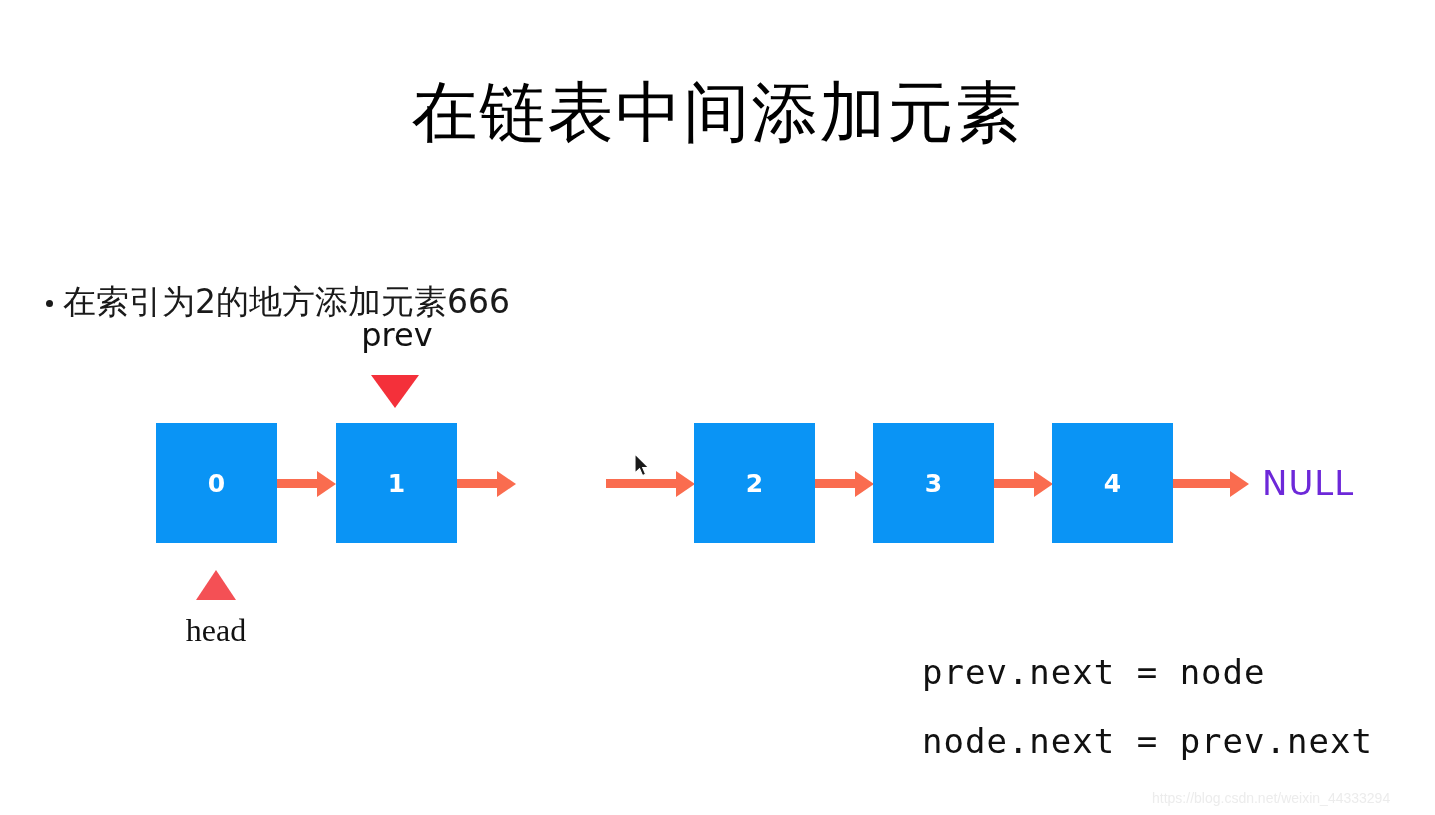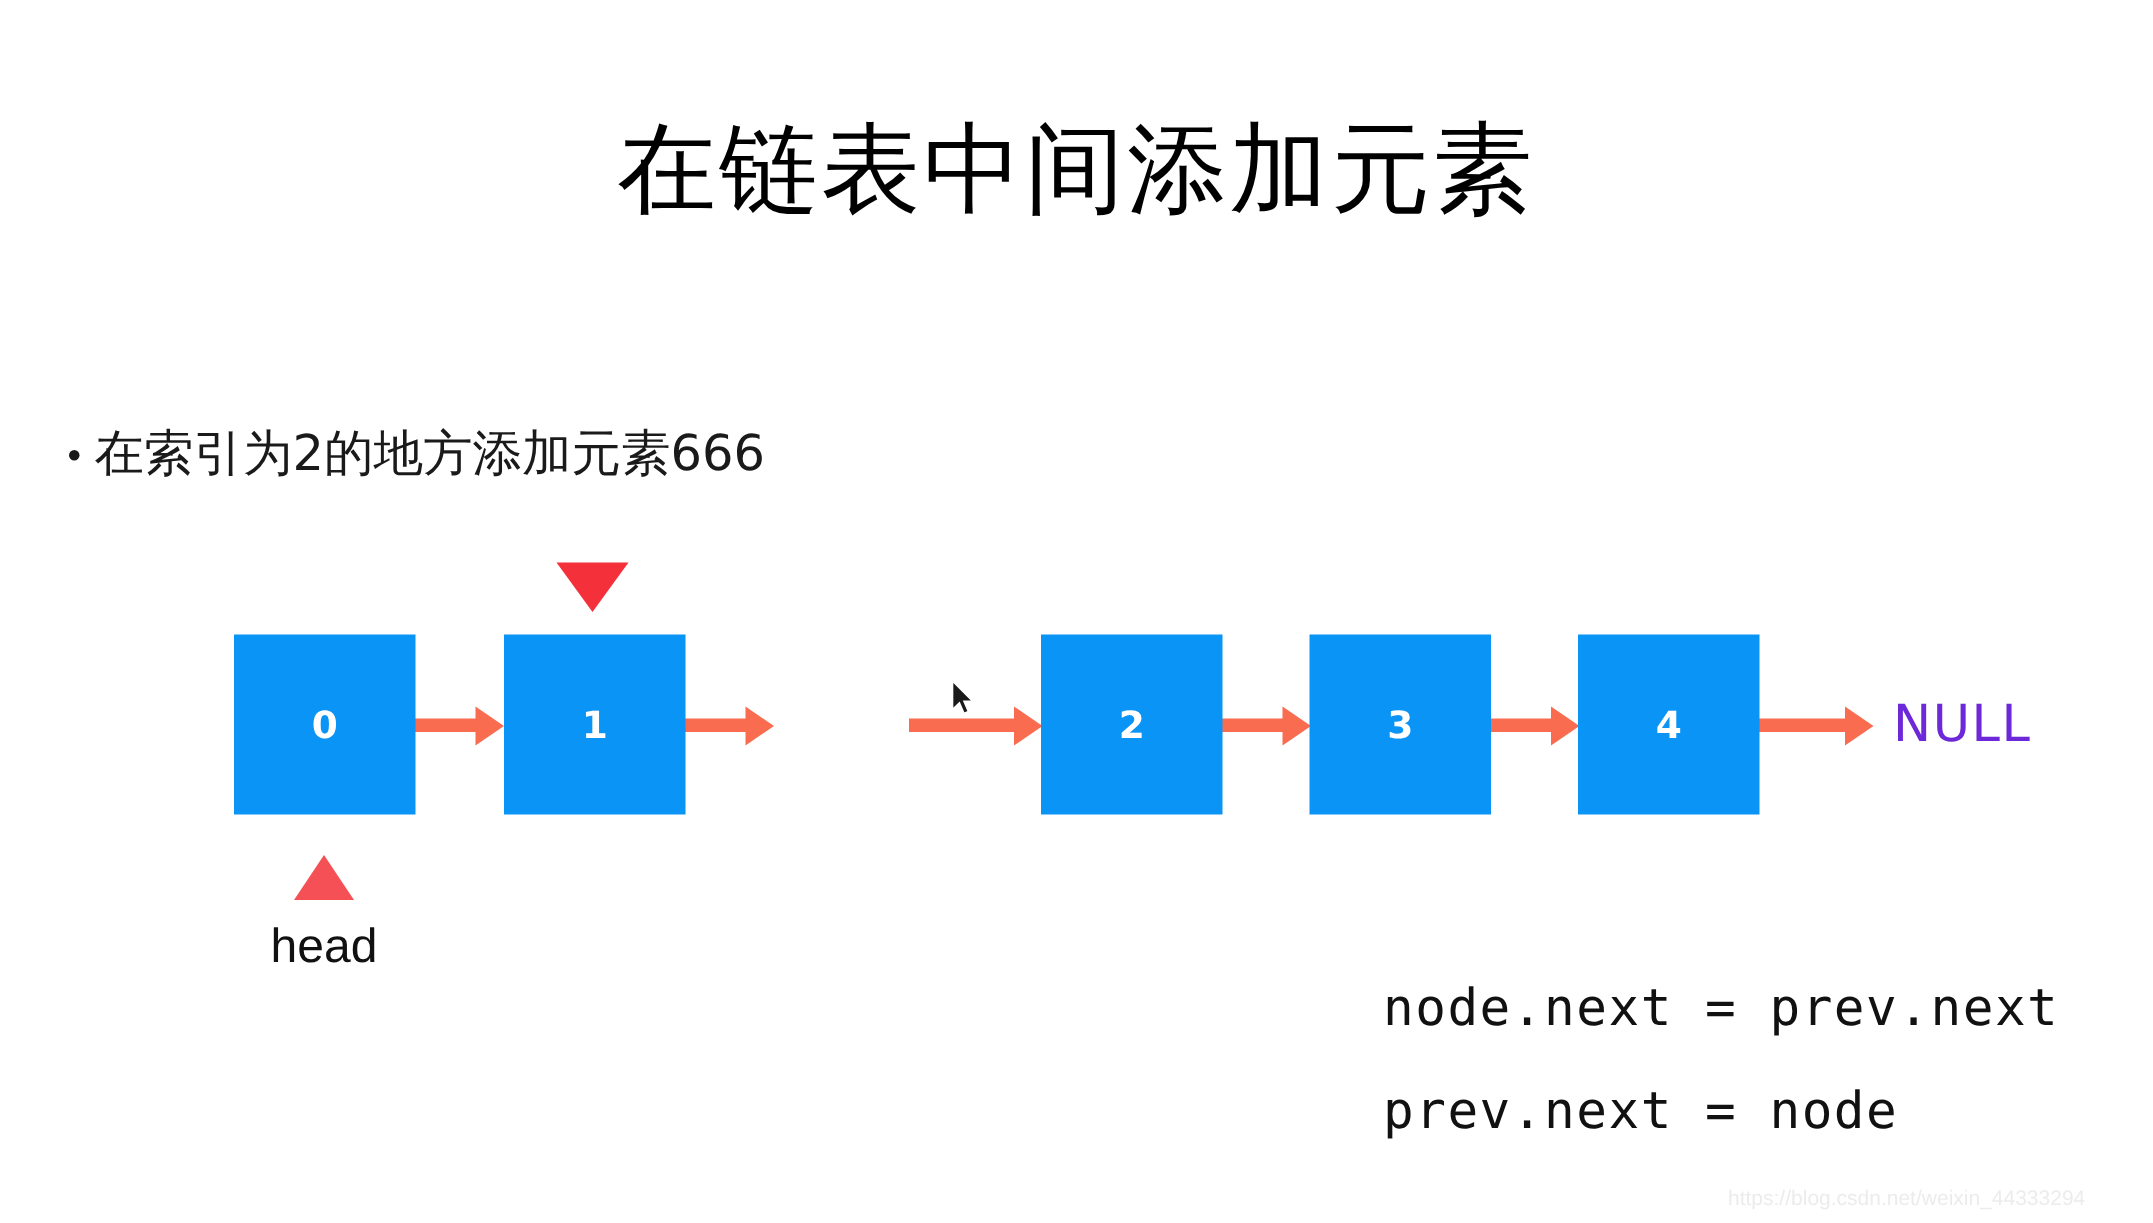--- a/index.html
+++ b/index.html
@@ -151,21 +151,21 @@
     border-bottom: 30px solid #f45055;
   }
   .head-label {
     position: absolute;
     left: 151px;
     top: 612px;
     width: 130px;
     text-align: center;
     color: #111111;
     font-size: 32px;
-    font-family: Liberation Sans, sans-serif;
+    font-family: Liberation Serif, serif;
   }
 
   
   .code-block {
     position: absolute;
     left: 922px;
     top: 652px;
   }
   .code-line {
     color: #111111;
@@ -228,29 +228,30 @@
     </div>
     <div class="node" style="left:873px;">
       <span class="node-label">3</span>
     </div>
     <div class="node" style="left:1052px;">
       <span class="node-label">4</span>
     </div>
 
     <div class="null-label">NULL</div>
 
+    <div class="prev-label">prev</div>
     <div class="tri-down"></div>
 
     <div class="tri-up"></div>
     <div class="head-label">head</div>
   </div>
 
   <div class="code-block">
+    <div class="code-line">prev.next = node</div>
     <div class="code-line">node.next = prev.next</div>
-    <div class="code-line">prev.next = node</div>
   </div>
 
   <div class="watermark">https://blog.csdn.net/weixin_44333294</div>
 
   <svg class="cursor" viewBox="0 0 18 26" xmlns="http://www.w3.org/2000/svg">
     <path d="M1,1 L1,20 L5.6,15.6 L8.6,22.6 L11.6,21.3 L8.7,14.6 L14.6,14.6 Z" fill="#1a1a1a" stroke="#ffffff" stroke-width="1.1"></path>
   </svg>
 
 </div>
 

